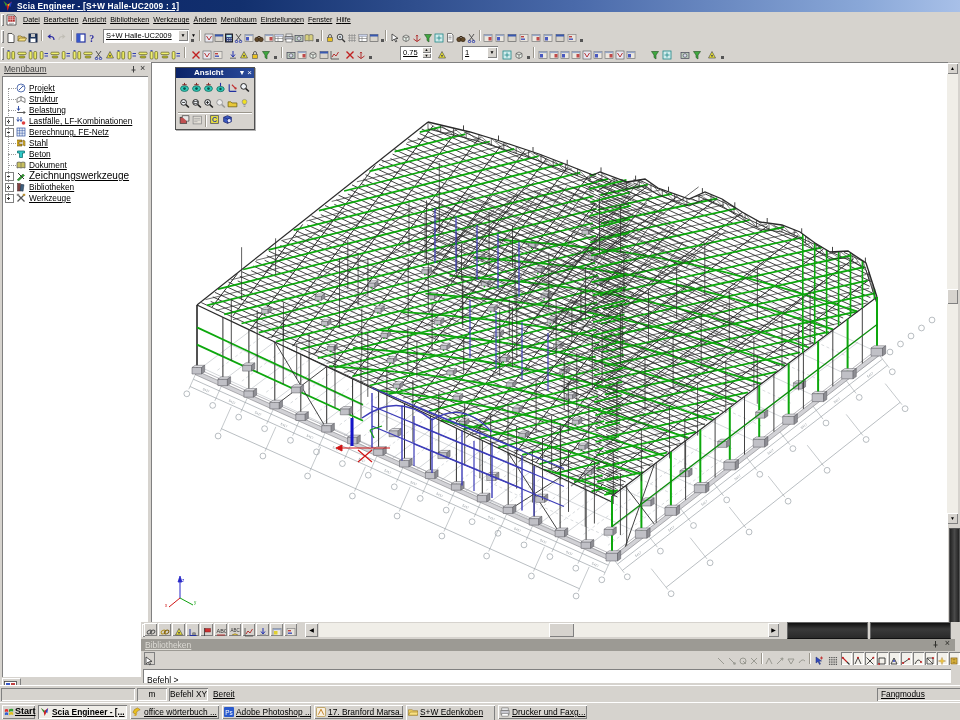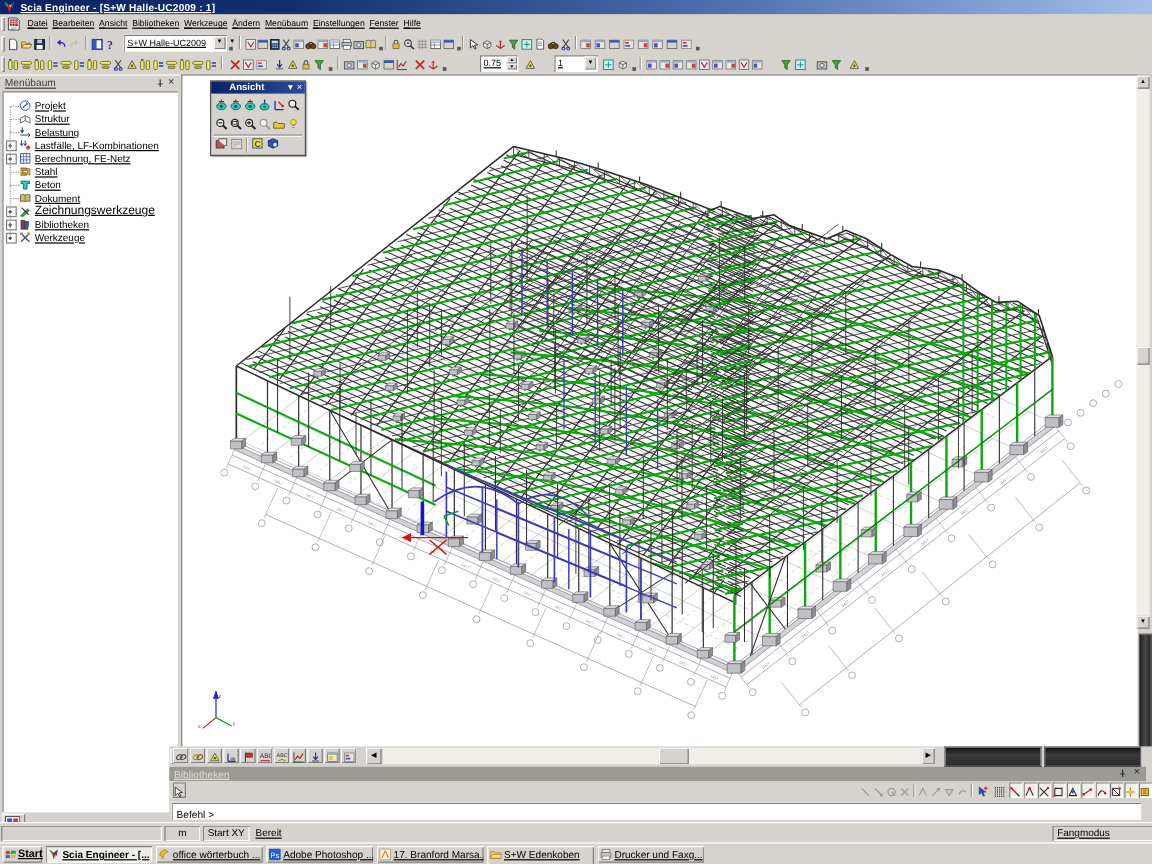--- a/index.html
+++ b/index.html
@@ -1841,21 +1841,21 @@
     <line x1="218" y1="367" x2="222" y2="375" stroke="#10a010" stroke-width="1.3"></line>
     <line x1="28" y1="535" x2="28" y2="515" stroke="#2828c8" stroke-width="1.0"></line>
     <path d="M 26 519 L 28 513 L 30 519 Z" stroke="#2828c8" stroke-width="0.8" fill="#2828c8"></path>
     <line x1="28" y1="535" x2="17" y2="544" stroke="#d01414" stroke-width="1.0"></line>
     <line x1="28" y1="535" x2="41" y2="542" stroke="#10a010" stroke-width="1.0"></line>
     <text x="30" y="519" font-size="4.5" fill="#2828c8" font-family="Liberation Sans">z</text>
     <text x="13" y="544" font-size="4.5" fill="#d01414" font-family="Liberation Sans">x</text>
     <text x="42" y="541" font-size="4.5" fill="#10a010" font-family="Liberation Sans">y</text>
   </svg>
 <div class="abs" style="left:175px;top:67px;width:78px;height:61px;background:#d6d3ce;border:1px solid #505050;box-shadow:1px 1px 0 rgba(0,0,0,0.3);">
-    <div style="height:10px;background:linear-gradient(to right,#0a2268,#2a4a9a);color:#fff;font-size:8px;font-weight:bold;line-height:10px;padding-left:15px;">Ansicht<span style="float:right;margin-right:2px;font-weight:normal;font-size:7px;">▼ <span style="font-size:8px;">×</span></span></div>
+    <div style="height:10px;background:linear-gradient(to right,#0a2268,#2a4a9a);color:#fff;font-size:8px;font-weight:bold;line-height:10px;padding-left:3px;text-align:center;">Ansicht<span style="float:right;margin-right:2px;font-weight:normal;font-size:7px;">▼ <span style="font-size:8px;">×</span></span></div>
     <svg class="abs" style="left:3px;top:14px" width="11" height="11" viewBox="0 0 10 10">
       <ellipse cx="5" cy="6" rx="3.6" ry="2.6" fill="#30c8b8" stroke="#106858" stroke-width="0.7"></ellipse>
       <circle cx="5" cy="6" r="1.2" fill="#085048"></circle>
       <path d="M3 2.5 h4 M5 0.8 V2.5" stroke="#802020" stroke-width="0.9"></path>
     </svg>
     <svg class="abs" style="left:15px;top:14px" width="11" height="11" viewBox="0 0 10 10">
       <ellipse cx="5" cy="6" rx="3.6" ry="2.6" fill="#30c8b8" stroke="#106858" stroke-width="0.7"></ellipse>
       <circle cx="5" cy="6" r="1.2" fill="#085048"></circle>
       <path d="M3 2.5 h4 M5 0.8 V2.5" stroke="#802020" stroke-width="0.9"></path>
     </svg>
@@ -2097,21 +2097,21 @@
         <rect x="2" y="2" width="6" height="6" fill="#e8c040" stroke="#806020" stroke-width="0.8"></rect>
         <path d="M3.5 3.5 h3 M3.5 5 h3 M3.5 6.5 h3" stroke="#806020" stroke-width="0.6"></path>
       </svg></div>
   </div>
 <div class="abs" style="left:141px;top:668px;width:814px;height:17px;background:#d6d3ce;">
     <div class="abs in2" style="left:2px;top:1px;width:808px;height:14px;background:#fff;"><span style="font-size:8.5px;line-height:14px;margin-left:4px;">Befehl &gt;</span></div>
   </div>
 <div class="abs" style="left:0;top:685px;width:960px;height:17px;background:#d6d3ce;border-top:1px solid #fff;">
     <div class="abs in2" style="left:1px;top:2px;width:134px;height:13px;"></div>
     <div class="abs in2" style="left:137px;top:2px;width:30px;height:13px;text-align:center;font-size:8.3px;line-height:13px;">m</div>
-    <div class="abs in2" style="left:169px;top:2px;width:39px;height:13px;text-align:center;font-size:8.3px;line-height:13px;">Start XY</div>
+    <div class="abs in2" style="left:169px;top:2px;width:39px;height:13px;text-align:center;font-size:8.3px;line-height:13px;">Befehl XY</div>
     <div class="abs txt" style="left:213px;top:2px;font-size:8.3px;line-height:13px;">Bereit</div>
     <div class="abs in2 txt" style="left:877px;top:2px;width:82px;height:13px;font-size:8.3px;line-height:13px;padding-left:4px;">Fangmodus</div>
   </div>
 <div class="abs" style="left:0;top:702px;width:960px;height:18px;background:#d6d3ce;border-top:1px solid #fff;">
     <div class="abs out2 txt" style="left:2px;top:2px;width:33px;height:14px;background:#d6d3ce;font-size:9px;font-weight:bold;line-height:13px;"><svg width="10" height="10" style="margin:2px 1px 0 2px;float:left" viewBox="0 0 12 12">
         <path d="M1 3 Q3 1.5 5 3 L5 6 Q3 4.5 1 6 Z" fill="#e03030"></path>
         <path d="M6 3 Q8 1.5 11 2.5 L11 5.5 Q8 4.5 6 6 Z" fill="#30a030"></path>
         <path d="M1 7 Q3 5.5 5 7 L5 10 Q3 8.5 1 10 Z" fill="#3060d0"></path>
         <path d="M6 7 Q8 5.5 11 6.5 L11 9.5 Q8 8.5 6 10 Z" fill="#e0c020"></path>
       </svg><span>Start</span></div>

